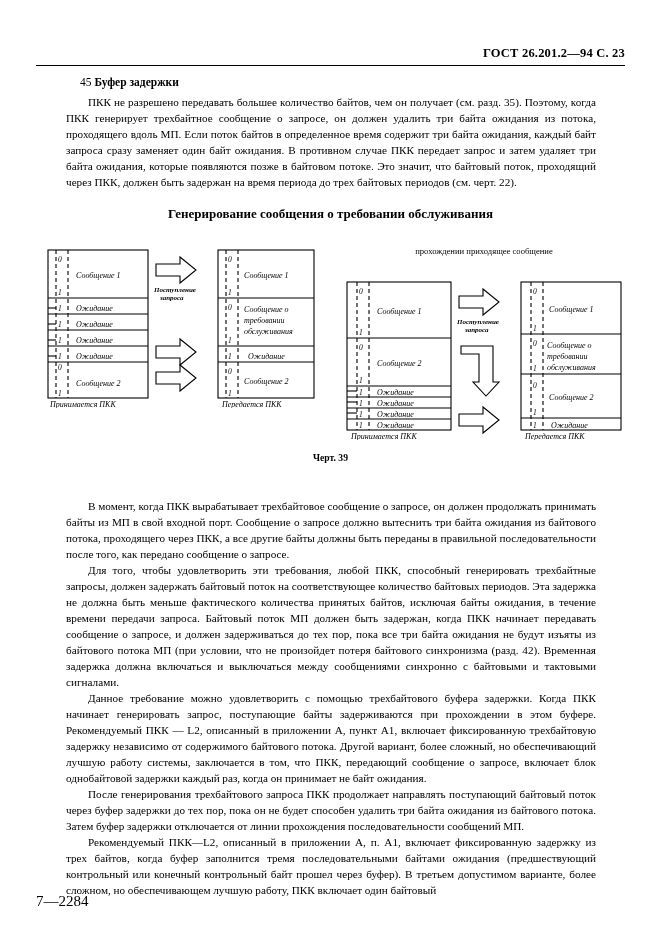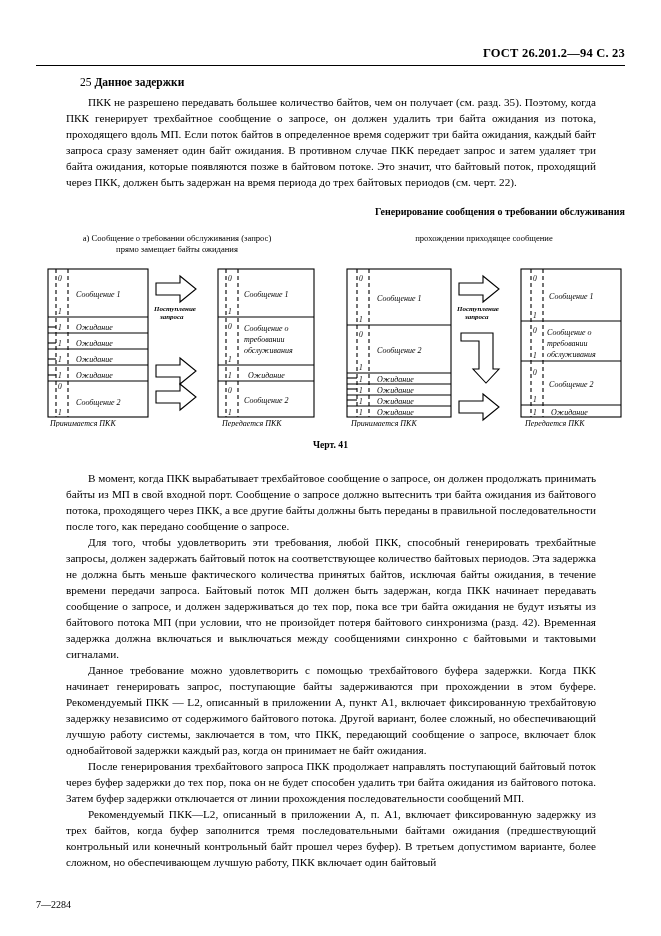--- a/index.html
+++ b/index.html
@@ -67,24 +67,24 @@
   }
 
   
   .figure {
     position: absolute;
     top: 206px;
     left: 36px;
     width: 589px;
   }
   .fig-title {
-    text-align: right;
-    font-size: 10px;
+    text-align: center;
+    font-size: 13px;
     font-weight: bold;
-    margin-bottom: 16px;
+    margin-bottom: 24px;
   }
   .panels {
     display: flex;
     justify-content: space-between;
     align-items: flex-start;
   }
   .panel { width: 282px; }
   .panel-caption {
     font-size: 8.6px;
     line-height: 10.6px;
@@ -98,56 +98,49 @@
     font-size: 9.6px;
     font-weight: bold;
     margin-top: 12px;
   }
   .fig-svg { display: block; }
 
   .foot {
     position: absolute;
     left: 36px;
     bottom: 26px;
-    font-size: 10px;
+    font-size: 15px;
   }
 </style>
 </head>
 <body>
 
 <div class="page">
 
   <div class="page-header">
     <div class="header-text">ГОСТ 26.201.2—94 С. 23</div>
   </div>
 
   <div class="content">
 
     <h2 class="section-title">
-      <span class="num">25</span>
-      <span>Данное задержки</span>
+      <span class="num">45</span>
+      <span>Буфер задержки</span>
     </h2>
 
     <p class="body">ПКК не разрешено передавать большее количество байтов, чем он получает (см. разд. 35). Поэтому, когда ПКК генерирует трехбайтное сообщение о запросе, он должен удалить три байта ожидания из потока, проходящего вдоль МП. Если поток байтов в определенное время содержит три байта ожидания, каждый байт запроса сразу заменяет один байт ожидания. В противном случае ПКК передает запрос и затем удаляет три байта ожидания, которые появляются позже в байтовом потоке. Это значит, что байтовый поток, проходящий через ПКК, должен быть задержан на время периода до трех байтовых периодов (см. черт. 22).</p>
   </div>
 
   <div class="figure">
 
     <div class="fig-title">Генерирование сообщения о требовании обслуживания</div>
 
     <div class="panels">
 
       <div class="panel">
-        <div class="panel-caption">
-          <span class="lead">
-            <span>а)</span>
-            <span>Сообщение о требовании обслуживания (запрос)</span>
-          </span>
-          <span>прямо замещает байты ожидания</span>
-        </div>
 
         <svg class="fig-svg" width="282" height="162" viewBox="0 0 282 162">
           <g stroke="#000" fill="none" stroke-width="1.1">
 
             <rect x="12" y="4" width="100" height="148"></rect>
 
             <line x1="12" y1="52" x2="112" y2="52"></line>
             <line x1="12" y1="68" x2="112" y2="68"></line>
             <line x1="12" y1="84" x2="112" y2="84"></line>
             <line x1="12" y1="100" x2="112" y2="100"></line>
@@ -302,24 +295,24 @@
           </g>
 
           <g font-family="Liberation Serif, serif" font-size="8" font-style="italic" fill="#000">
             <text x="8" y="161">Принимается ПКК</text>
             <text x="182" y="161">Передается ПКК</text>
           </g>
         </svg>
       </div>
     </div>
 
-    <div class="fig-caption">Черт. 41</div>
+    <div class="fig-caption">Черт. 39</div>
   </div>
 
-  <div class="content" style="top:470px;">
+  <div class="content" style="top:498px;">
     <p class="body">В момент, когда ПКК вырабатывает трехбайтовое сообщение о запросе, он должен продолжать принимать байты из МП в свой входной порт. Сообщение о запросе должно вытеснить три байта ожидания из байтового потока, проходящего через ПКК, а все другие байты должны быть переданы в правильной последовательности после того, как передано сообщение о запросе.</p>
     <p class="body">Для того, чтобы удовлетворить эти требования, любой ПКК, способный генерировать трехбайтные запросы, должен задержать байтовый поток на соответствующее количество байтовых периодов. Эта задержка не должна быть меньше фактического количества принятых байтов, исключая байты ожидания, в течение времени передачи запроса. Байтовый поток МП должен быть задержан, когда ПКК начинает передавать сообщение о запросе, и должен задерживаться до тех пор, пока все три байта ожидания не будут изъяты из байтового потока МП (при условии, что не произойдет потеря байтового синхронизма (разд. 42). Временная задержка должна включаться и выключаться между сообщениями синхронно с байтовыми и тактовыми сигналами.</p>
     <p class="body">Данное требование можно удовлетворить с помощью трехбайтового буфера задержки. Когда ПКК начинает генерировать запрос, поступающие байты задерживаются при прохождении в этом буфере. Рекомендуемый ПКК — L2, описанный в приложении А, пункт А1, включает фиксированную трехбайтовую задержку независимо от содержимого байтового потока. Другой вариант, более сложный, но обеспечивающий лучшую работу системы, заключается в том, что ПКК, передающий сообщение о запросе, включает блок однобайтовой задержки каждый раз, когда он принимает не байт ожидания.</p>
     <p class="body">После генерирования трехбайтового запроса ПКК продолжает направлять поступающий байтовый поток через буфер задержки до тех пор, пока он не будет способен удалить три байта ожидания из байтового потока. Затем буфер задержки отключается от линии прохождения последовательности сообщений МП.</p>
     <p class="body">Рекомендуемый ПКК—L2, описанный в приложении А, п. А1, включает фиксированную задержку из трех байтов, когда буфер заполнится тремя последовательными байтами ожидания (предшествующий контрольный или конечный контрольный байт прошел через буфер). В третьем допустимом варианте, более сложном, но обеспечивающем лучшую работу, ПКК включает один байтовый</p>
   </div>
 
   <div class="foot">7—2284</div>
 
 </div>

